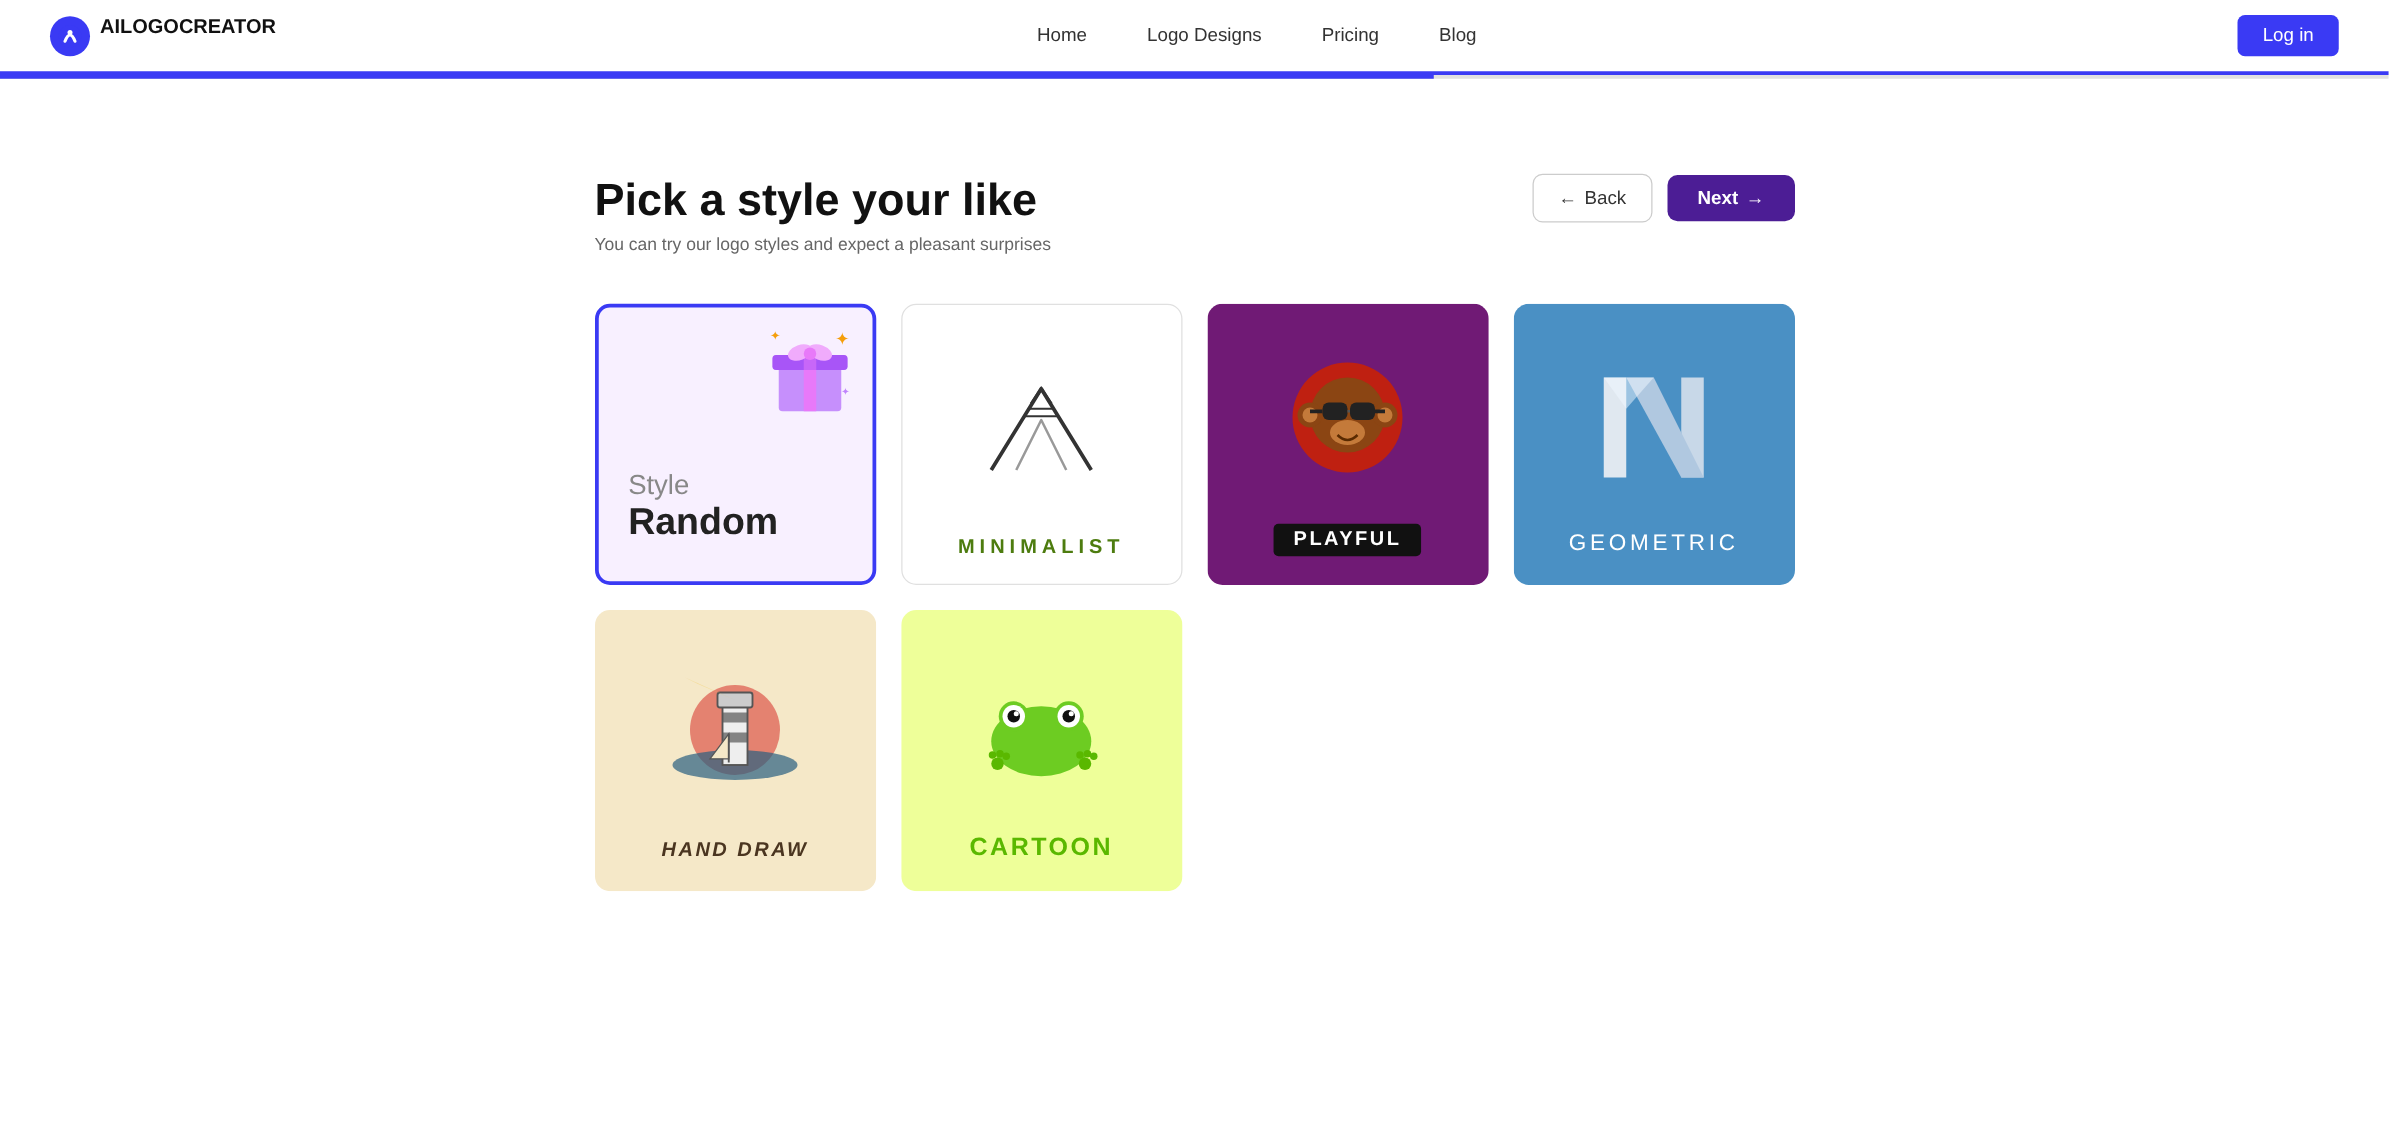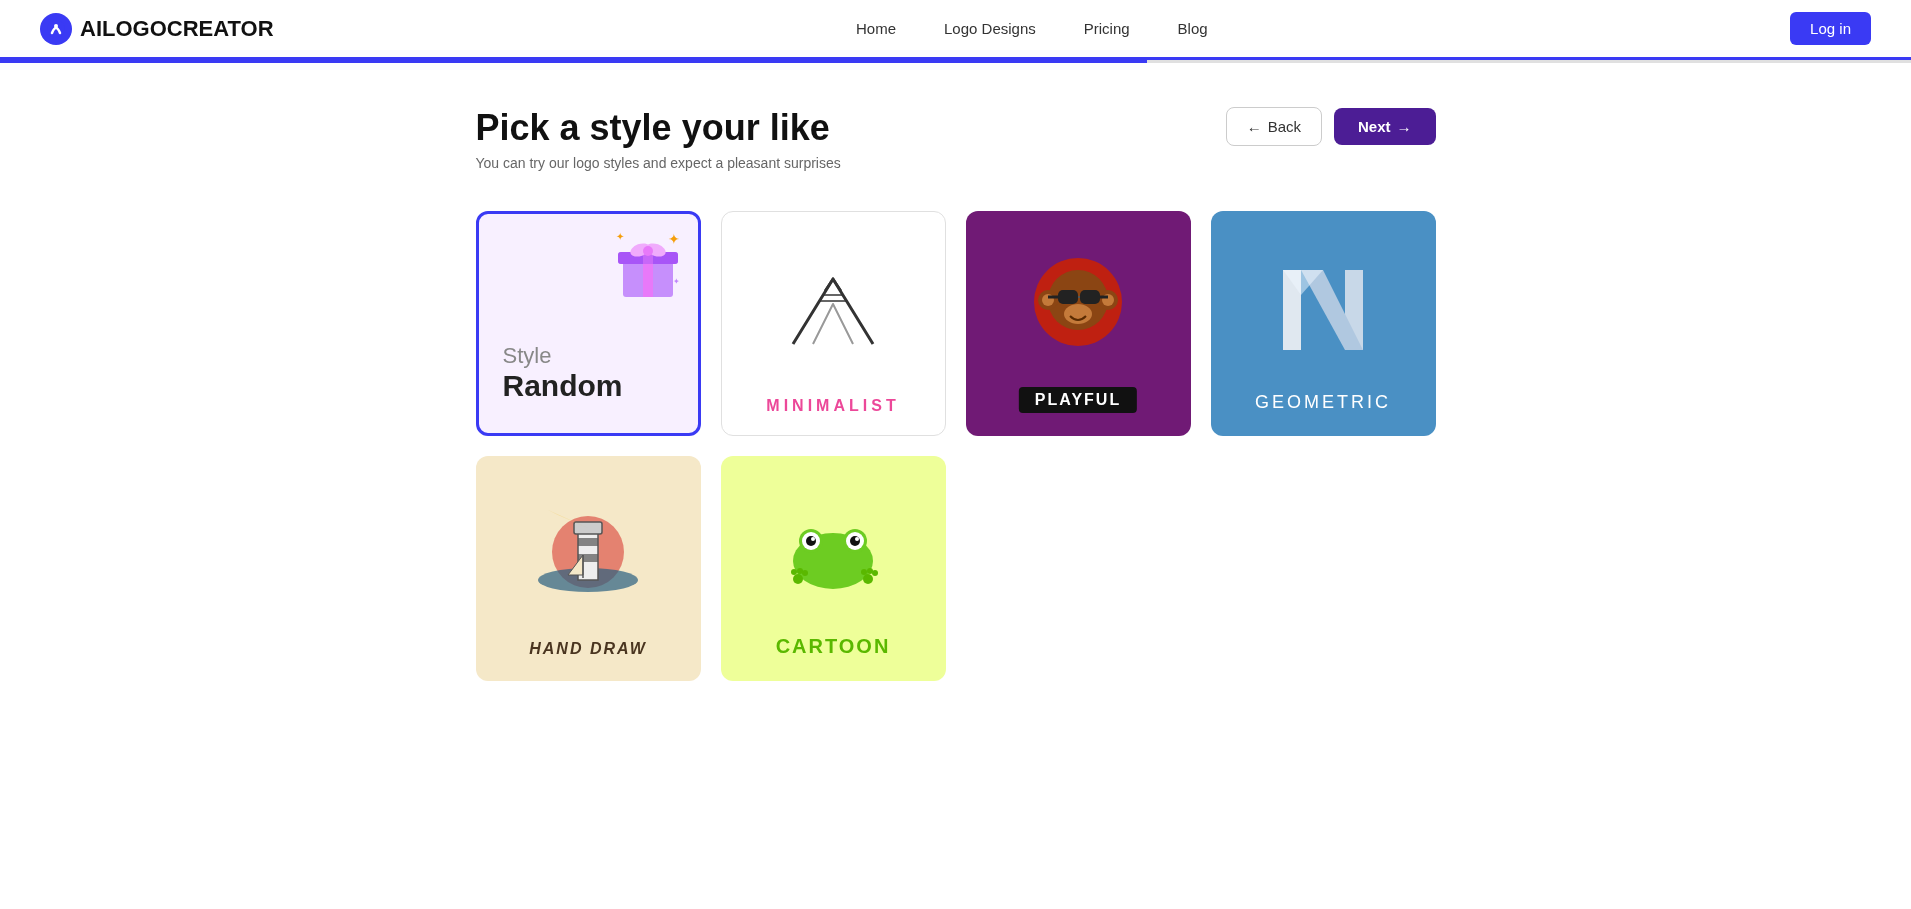--- a/index.html
+++ b/index.html
@@ -4,39 +4,39 @@
   <style>
     * { margin: 0; padding: 0; box-sizing: border-box; }
     body { font-family: -apple-system, BlinkMacSystemFont, 'Segoe UI', sans-serif; background: #fff; color: #111; }
 
     
     nav {
       display: flex; align-items: center; justify-content: space-between;
       padding: 0 40px; height: 60px; background: #fff;
       border-bottom: 3px solid #3a3af4;
     }
-    .nav-logo { display: flex; align-items: center; gap: 8px; font-weight: 700; font-size: 22px; color: #111; }
+    .nav-logo { display: flex; gap: 8px; font-weight: 700; font-size: 16px; color: #111; }
     .nav-logo-icon {
       width: 32px; height: 32px; background: #3a3af4; border-radius: 50%;
       display: flex; align-items: center; justify-content: center;
       color: #fff; font-weight: 900; font-size: 13px;
     }
     .nav-links { display: flex; gap: 48px; align-items: center; }
     .nav-links a { text-decoration: none; color: #333; font-size: 15px; }
     .nav-login {
       background: #3a3af4; color: #fff; border: none; border-radius: 6px;
       padding: 8px 20px; font-size: 15px; cursor: pointer; font-weight: 500;
     }
 
     
     .progress-bar { height: 3px; background: #e0e0e0; position: relative; }
     .progress-fill { height: 3px; background: #3a3af4; width: 60%; }
 
     
-    main { max-width: 1000px; margin: 0 auto; padding: 44px 20px; }
+    main { max-width: 1000px; margin: 16px auto; padding: 60px 20px; }
     .page-header { display: flex; justify-content: space-between; align-items: flex-start; margin-bottom: 40px; }
     .page-title-block {}
     .page-title { font-size: 36px; font-weight: 800; color: #111; }
     .page-subtitle { font-size: 14px; color: #666; margin-top: 6px; }
 
     .header-actions { display: flex; gap: 12px; align-items: center; }
     .back-btn {
       display: flex; align-items: center; gap: 6px;
       border: 1px solid #ccc; background: #fff; border-radius: 8px;
       padding: 10px 20px; font-size: 15px; cursor: pointer; color: #333;
@@ -80,21 +80,21 @@
     .random-text .style-word { font-size: 22px; color: #888; font-weight: 400; }
     .random-text .random-word { font-size: 30px; color: #222; font-weight: 800; }
 
     .geometric-label { color: #fff; font-size: 18px; letter-spacing: 3px; position: absolute; bottom: 20px; left: 50%; transform: translateX(-50%); white-space: nowrap; }
     .handdraw-label { color: #4a3520; font-size: 16px; letter-spacing: 2px; font-weight: 700; font-style: italic; position: absolute; bottom: 20px; left: 50%; transform: translateX(-50%); white-space: nowrap; text-align: center; }
     .cartoon-label { color: #5ab800; font-size: 20px; letter-spacing: 2px; font-weight: 800; position: absolute; bottom: 20px; left: 50%; transform: translateX(-50%); white-space: nowrap; }
 
     
     .modern-label { color: #2a7a5a; font-size: 22px; letter-spacing: 3px; font-weight: 700; position: absolute; bottom: 20px; left: 50%; transform: translateX(-50%); }
     
-    .minimalist-label { color: #ec4899; font-size: 16px; letter-spacing: 4px; font-weight: 600; position: absolute; bottom: 20px; left: 50%; transform: translateX(-50%); }
+    .minimalist-label { color: #4d7c0f; font-size: 16px; letter-spacing: 4px; font-weight: 600; position: absolute; bottom: 20px; left: 50%; transform: translateX(-50%); }
 
     .playful-label { color: #fff; font-size: 16px; letter-spacing: 2px; font-weight: 800; background: #111; padding: 4px 16px; border-radius: 4px; position: absolute; bottom: 20px; left: 50%; transform: translateX(-50%); }
 
     
     .vintage-inner { display: flex; flex-direction: column; align-items: center; gap: 4px; }
     .vintage-name { color: #fff; font-size: 26px; font-weight: 600; font-style: italic; letter-spacing: 1px; }
     .vintage-slogan { color: rgba(255,255,255,0.6); font-size: 9px; letter-spacing: 3px; border-top: 1px solid rgba(255,255,255,0.3); border-bottom: 1px solid rgba(255,255,255,0.3); padding: 2px 10px; }
 
     
     .frog-svg { margin-bottom: 30px; }

